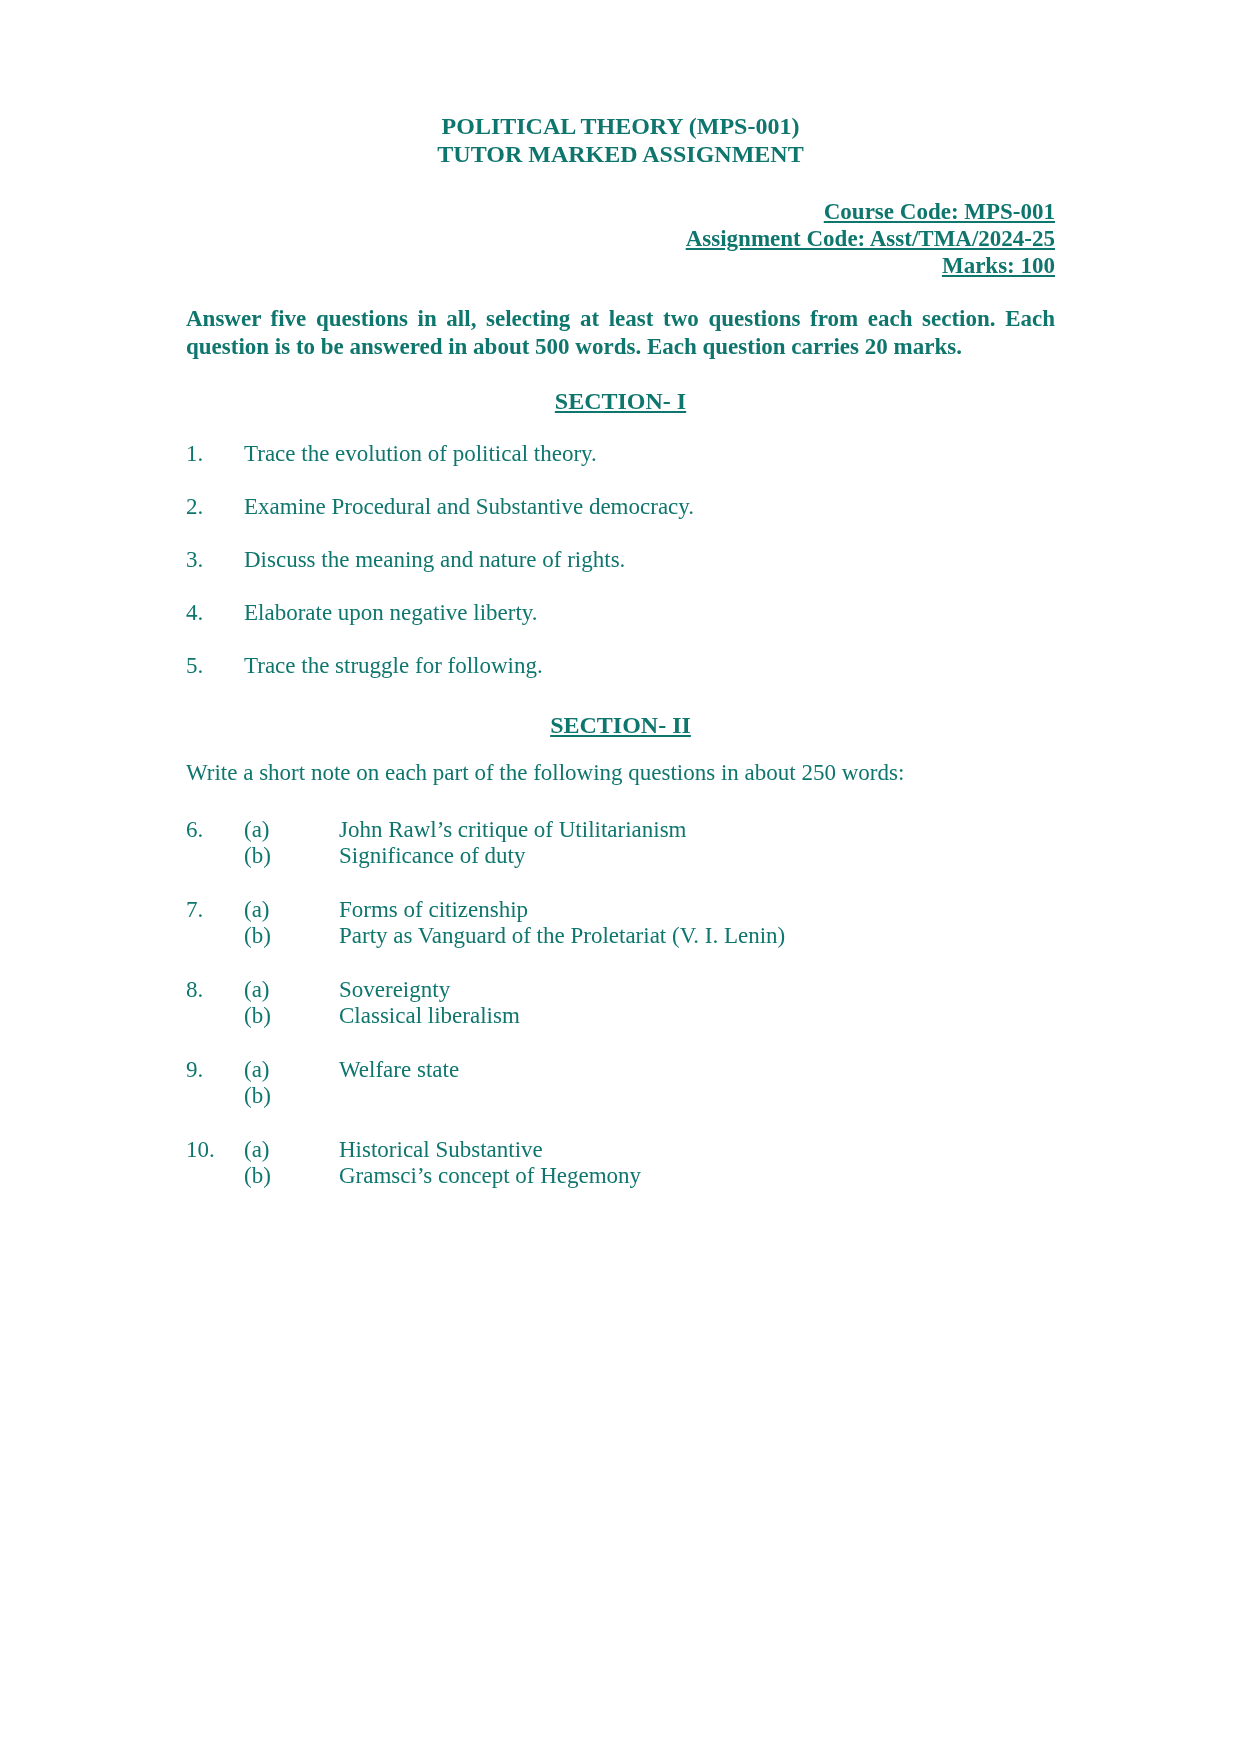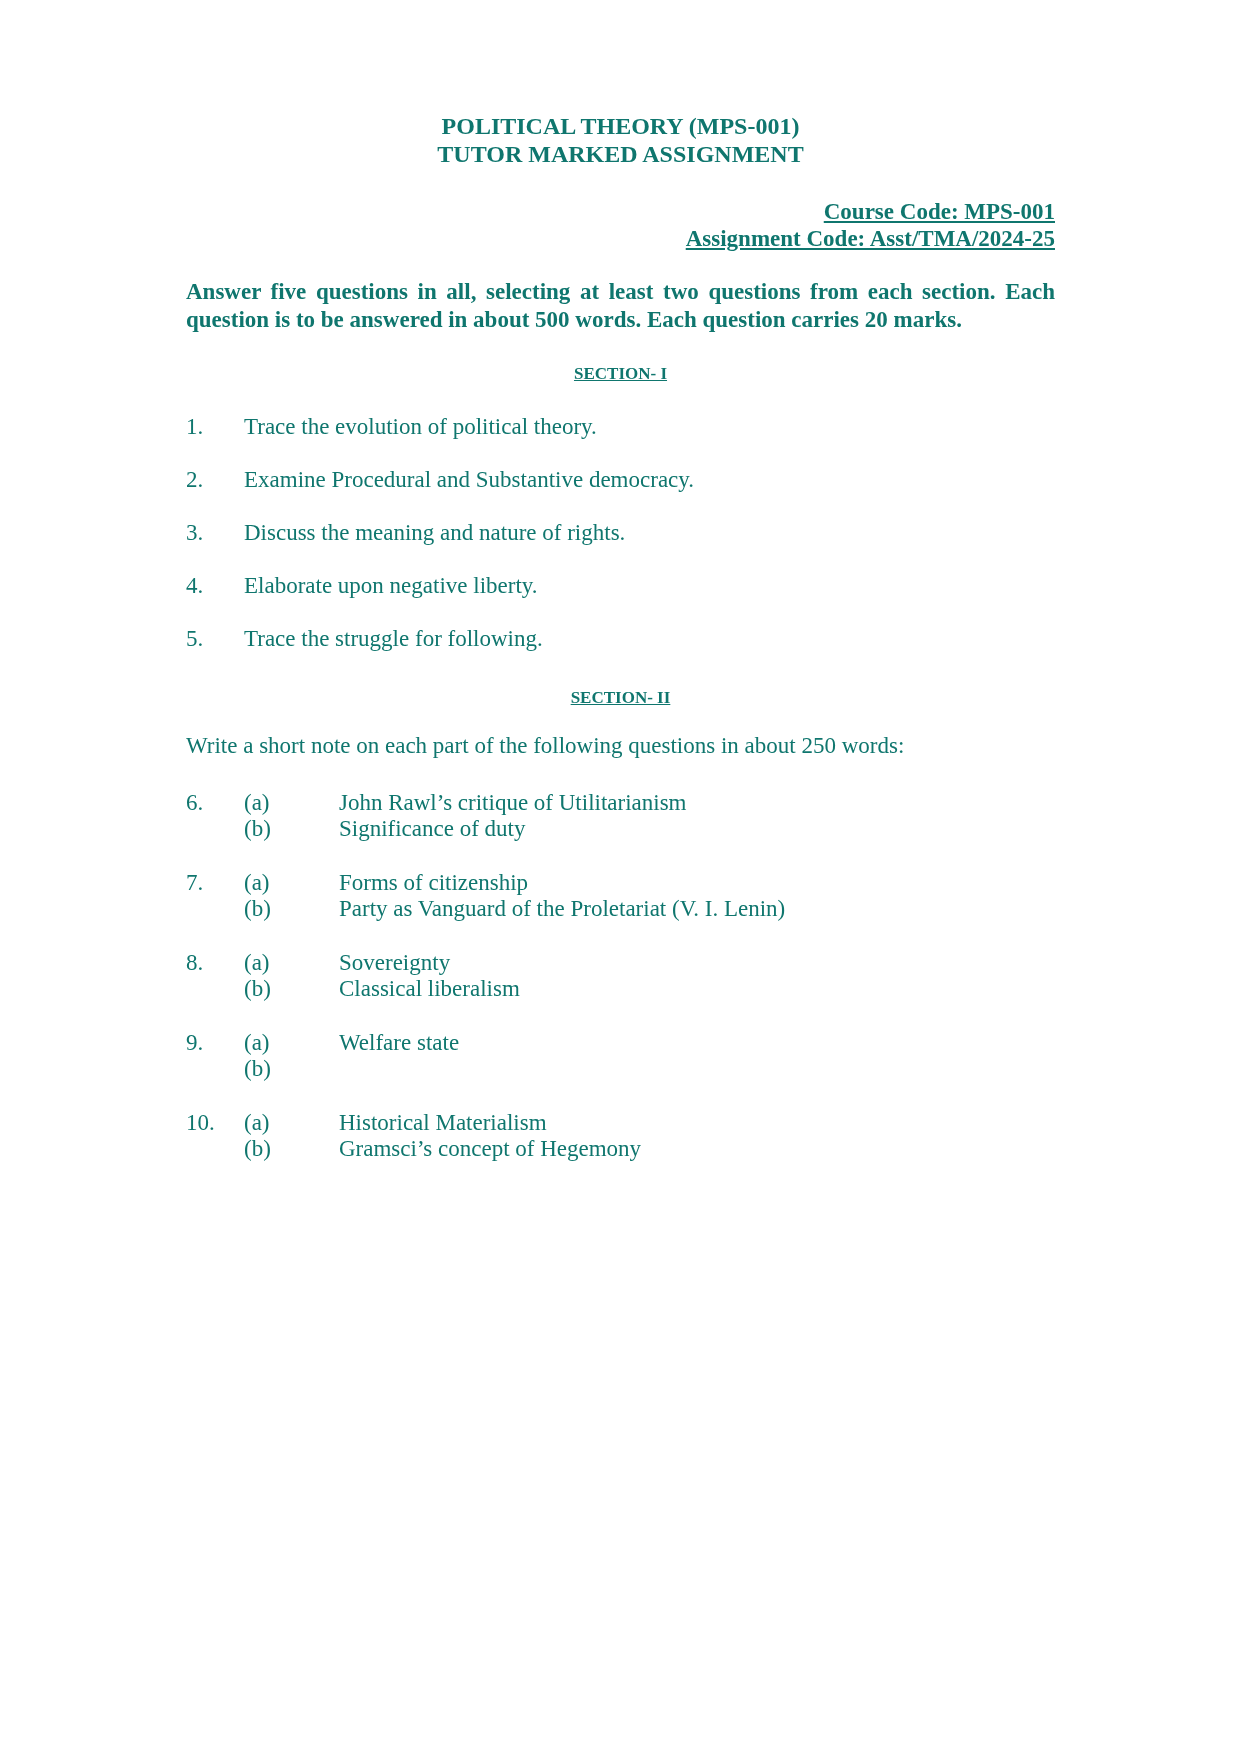--- a/index.html
+++ b/index.html
@@ -37,21 +37,21 @@
     margin: 26px 0 0 0;
     font-weight: bold;
     font-size: 23px;
     line-height: 28px;
     text-align: justify;
   }
   .section-heading {
     margin-top: 26px;
     text-align: center;
     font-weight: bold;
-    font-size: 17px;
+    font-size: 24px;
     line-height: 28px;
   }
   .section-heading .underlined {
     text-decoration: underline;
   }
   .sec2-heading {
     margin-top: 32px;
   }
   .q-list {
     margin-top: 26px;
@@ -101,20 +101,21 @@
 <div class="page">
 
   <div class="title-block">
     <div>POLITICAL THEORY (MPS-001)</div>
     <div>TUTOR MARKED ASSIGNMENT</div>
   </div>
 
   <div class="meta-block">
     <div>Course Code: MPS-001</div>
     <div>Assignment Code: Asst/TMA/2024-25</div>
+    <div>Marks: 100</div>
   </div>
 
   <p class="instructions">Answer five questions in all, selecting at least two questions from each section. Each question is to be answered in about 500 words. Each question carries 20 marks.</p>
 
   <div class="section-heading">
     <span class="underlined">SECTION- I</span>
   </div>
 
   <div class="q-list">
     <div class="q-row">
@@ -200,21 +201,21 @@
           <div class="col-label">(b)</div>
         </div>
       </div>
     </div>
 
     <div class="q-item">
       <div class="col-num">10.</div>
       <div class="col-text">
         <div class="part-line">
           <div class="col-label">(a)</div>
-          <div class="col-text">Historical Materialism</div>
+          <div class="col-text">Historical Substantive</div>
         </div>
         <div class="part-line">
           <div class="col-label">(b)</div>
           <div class="col-text">Gramsci’s concept of Hegemony</div>
         </div>
       </div>
     </div>
 
   </div>
 

